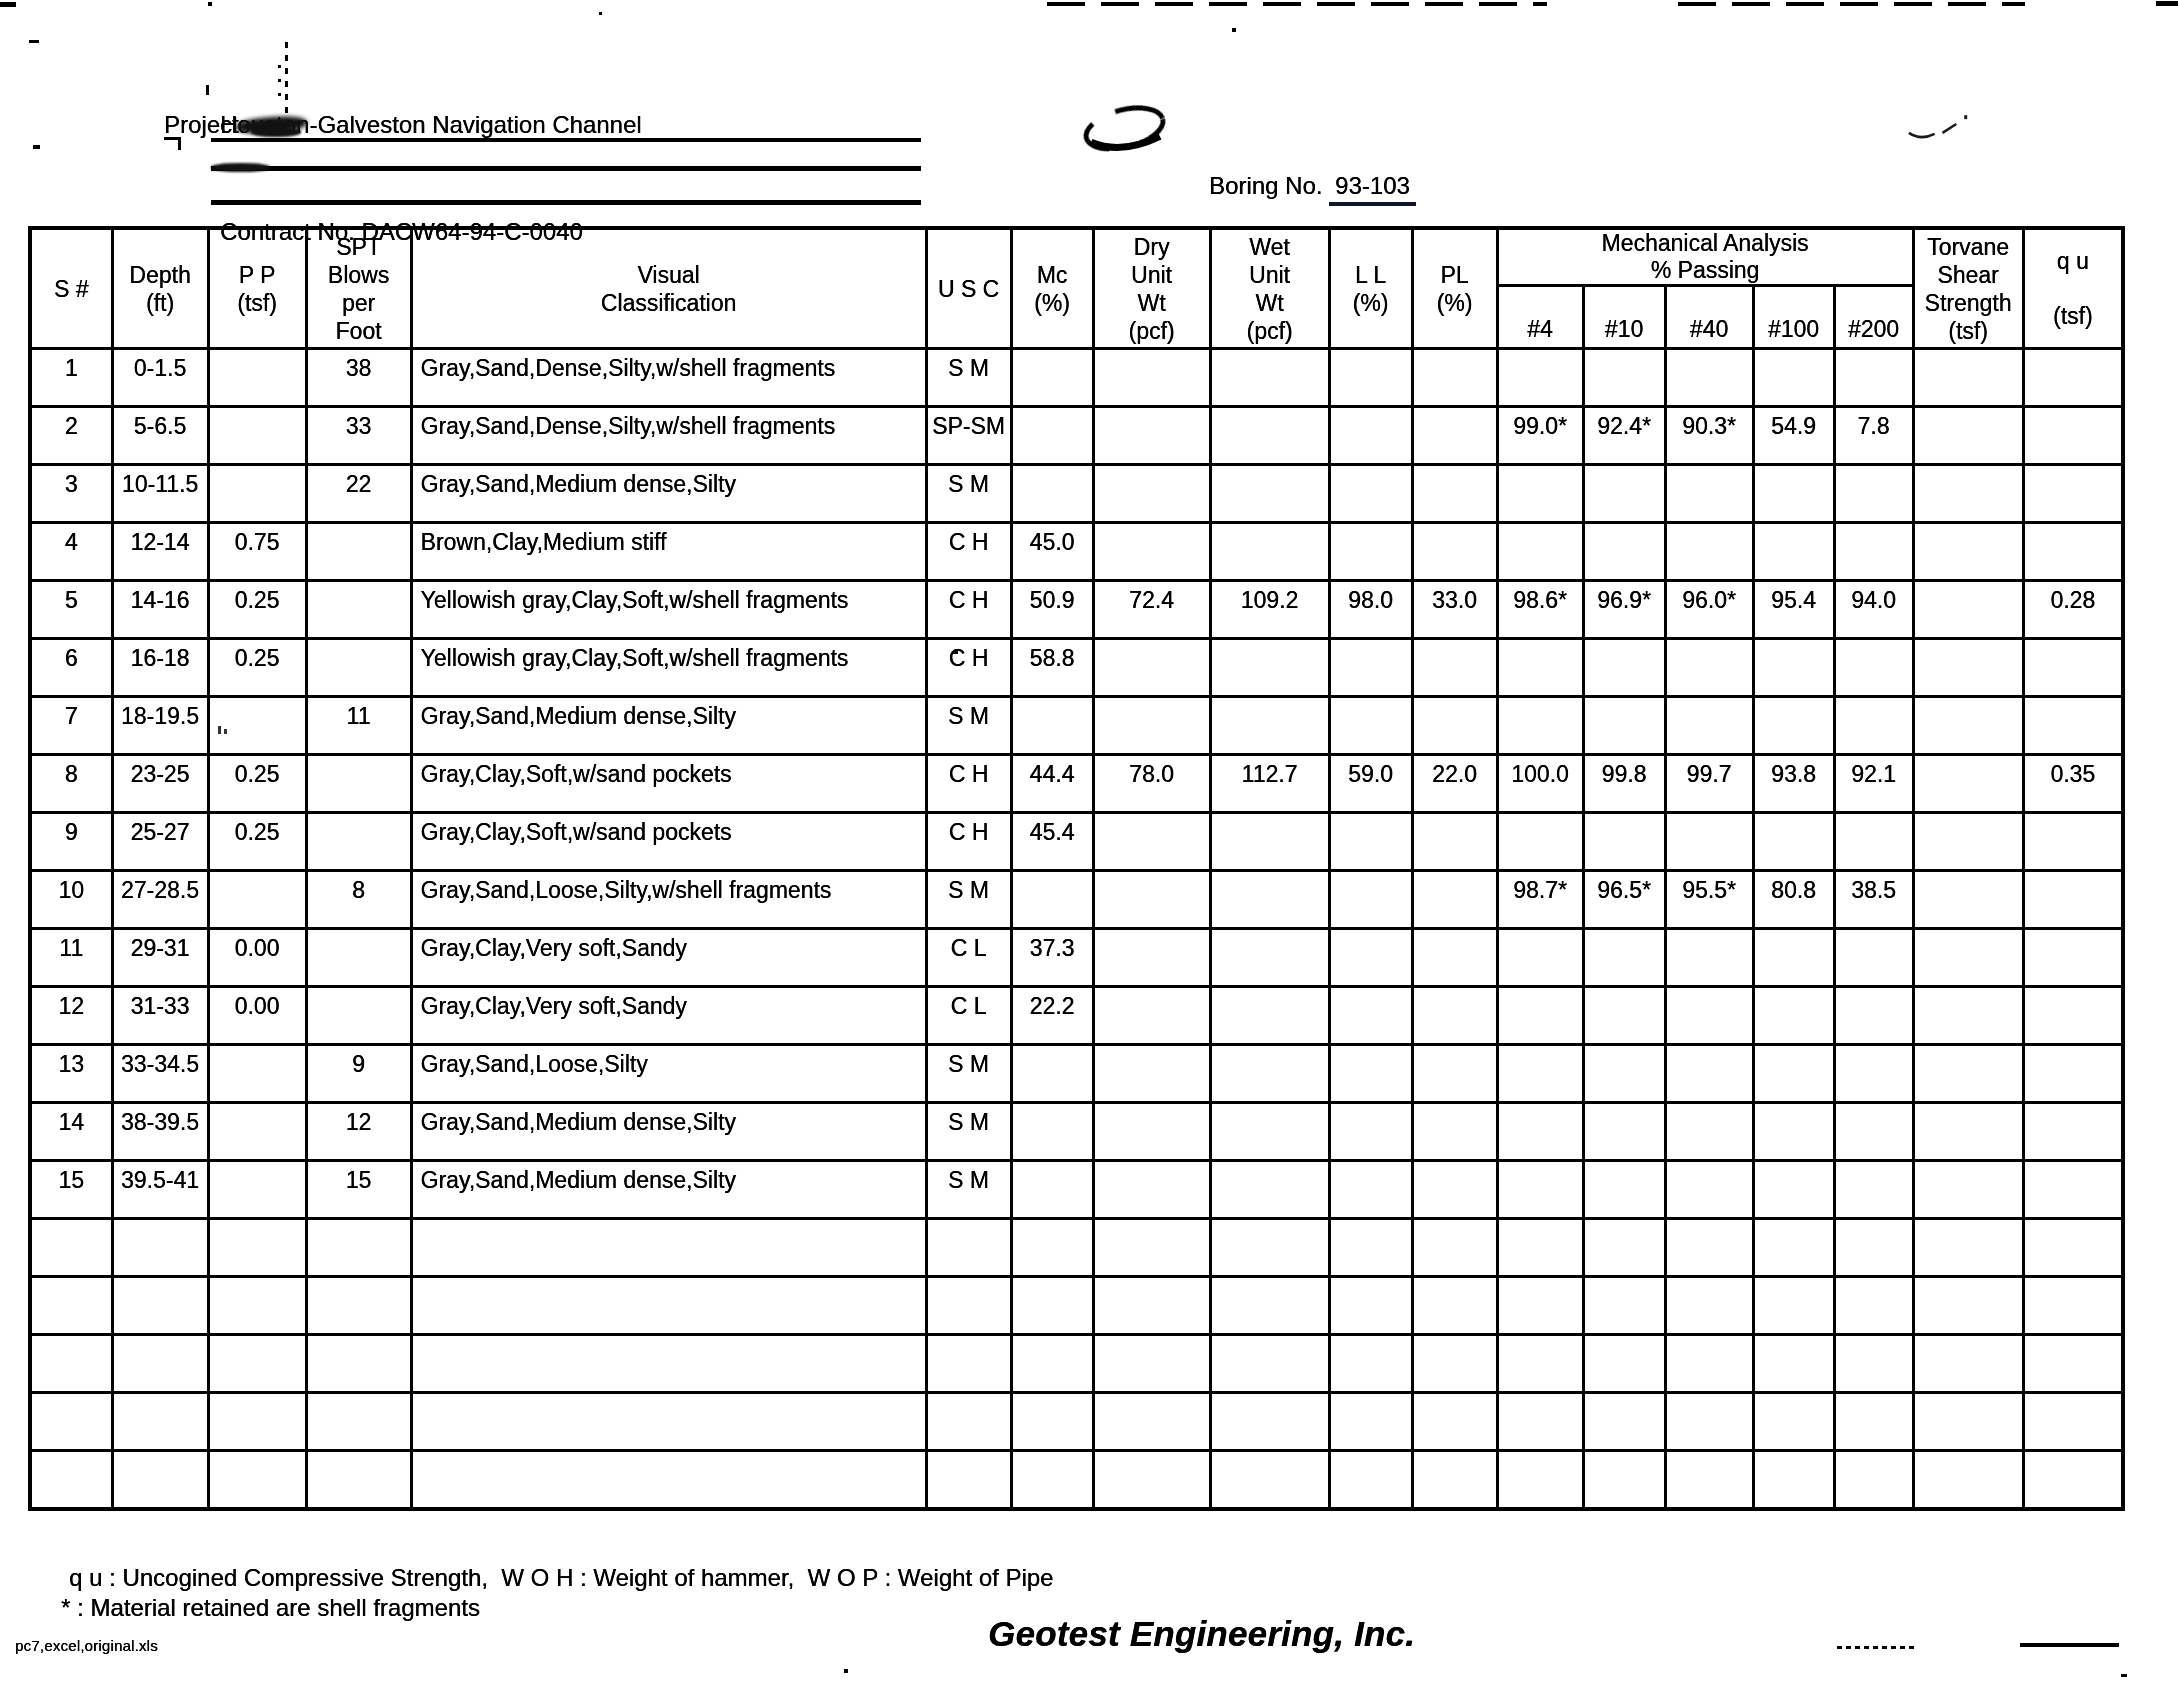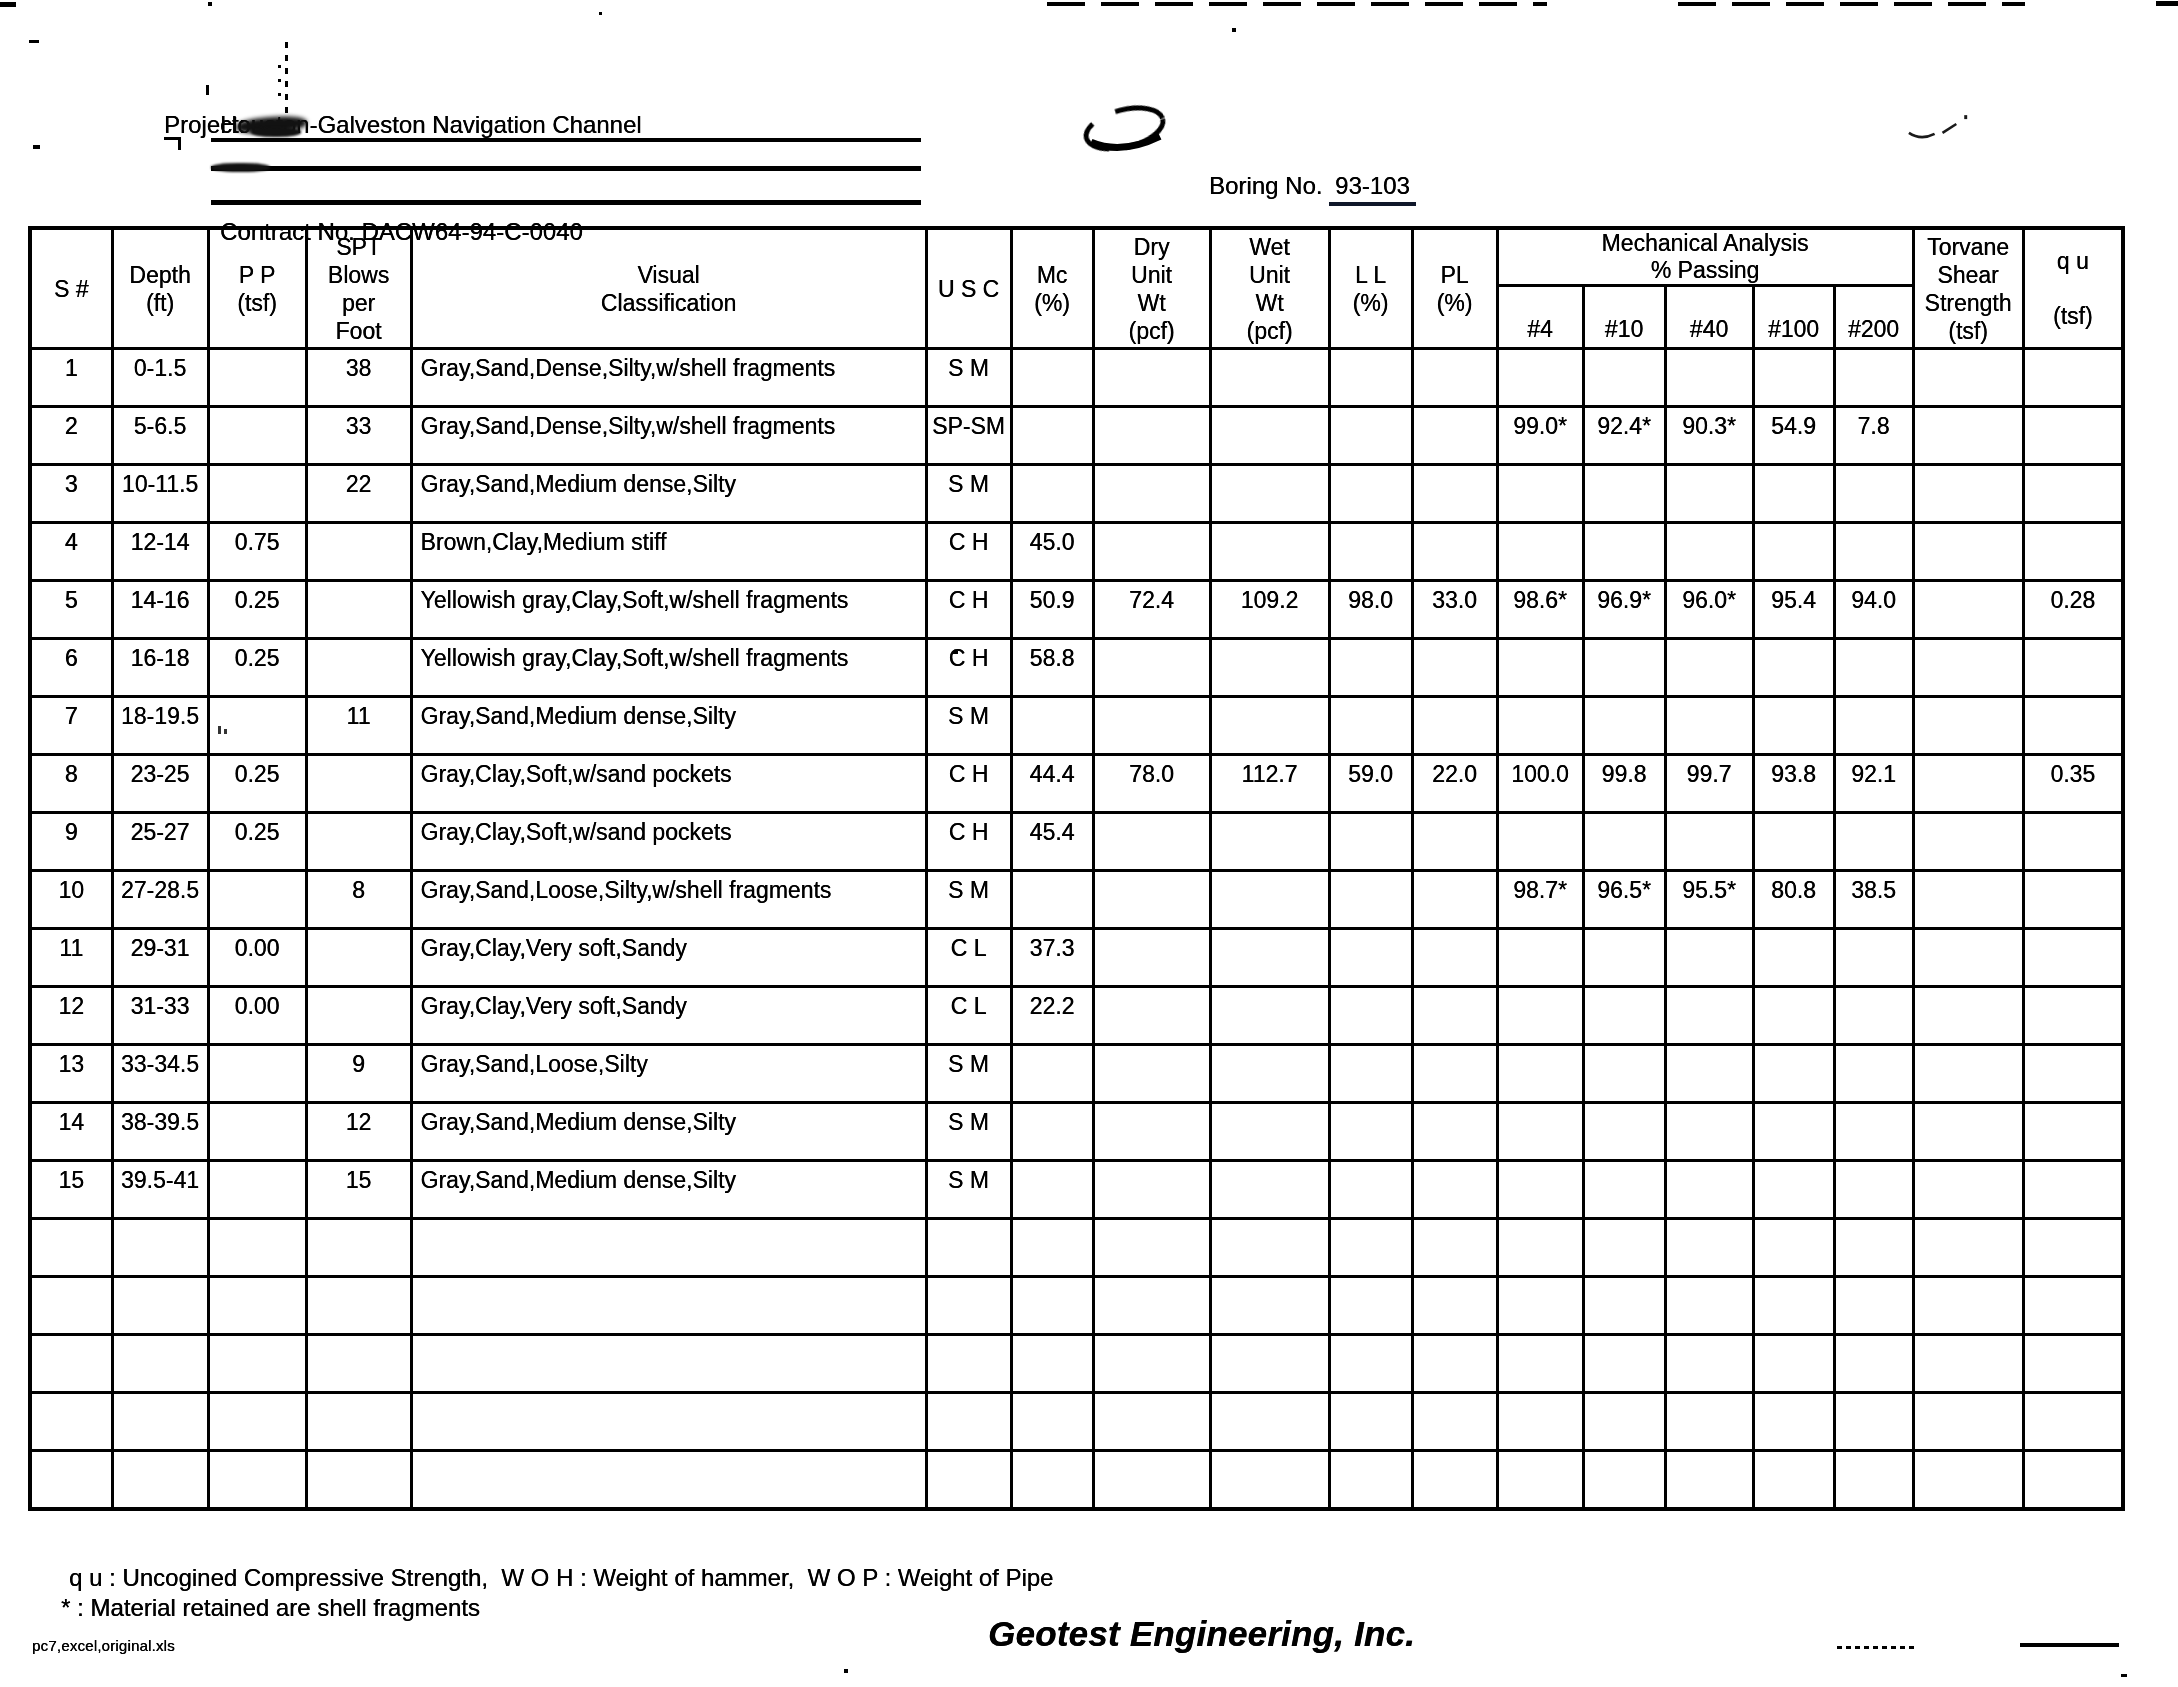--- a/index.html
+++ b/index.html
@@ -566,21 +566,21 @@
         </tr>
       </tbody>
   </table>
 
   <div class="art" style="left:953px;top:651px;width:5px;height:3px;"></div>
   <div class="art" style="left:218px;top:726px;width:3px;height:8px;background:#333;"></div>
   <div class="art" style="left:224px;top:729px;width:3px;height:5px;background:#333;"></div>
 
   <div class="abs legend" style="left:28px;top:1564px;margin-left:41px;">q u : Uncogined Compressive Strength,  W O H : Weight of hammer,  W O P : Weight of Pipe</div>
   <div class="abs legend" style="left:61px;top:1594px;">* : Material retained are shell fragments</div>
-  <div class="abs filename" style="left:32px;top:1637px;text-align:center;">pc7,excel,original.xls</div>
+  <div class="abs filename" style="left:15px;top:1637px;text-align:center;">pc7,excel,original.xls</div>
   <div class="abs company" style="left:988px;top:1614px;">Geotest Engineering, Inc.</div>
 
   <div class="dot-line-h" style="left:1837px;top:1646px;width:81px;"></div>
   <div class="art" style="left:2020px;top:1643px;width:99px;height:4px;"></div>
   <div class="art" style="left:844px;top:1669px;width:4px;height:4px;"></div>
   <div class="art" style="left:2121px;top:1674px;width:6px;height:3px;"></div>
 
 </div>
 
 

